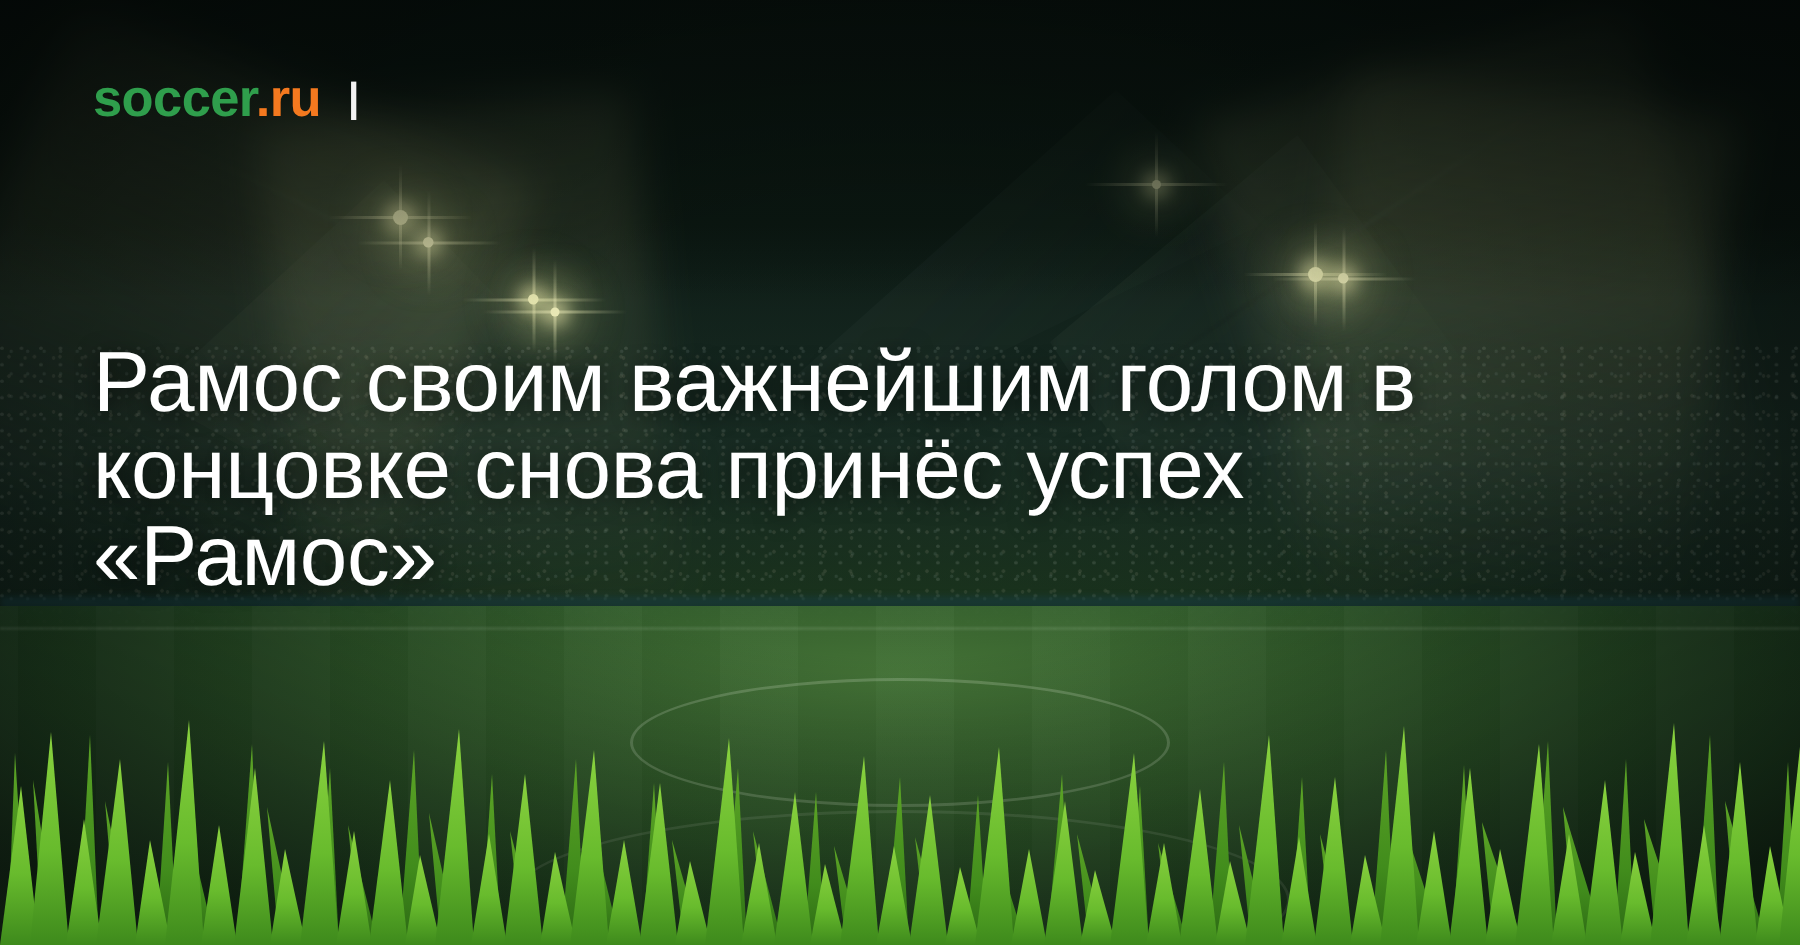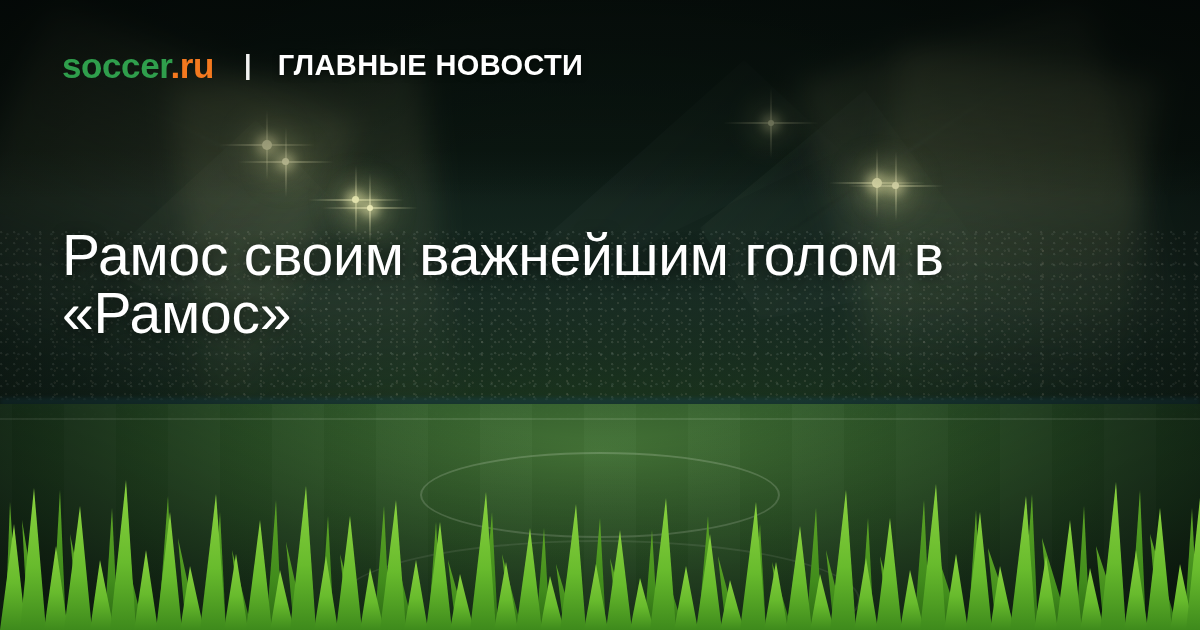--- a/index.html
+++ b/index.html
@@ -128,21 +128,21 @@
     background:radial-gradient(ellipse 780px 420px at 50% 46%, rgba(0,0,0,0) 35%, rgba(0,0,0,.45) 100%);
   }
   .top-shade {
     position:absolute; left:0; right:0; top:0; height:200px;
     background:linear-gradient(180deg, rgba(6,14,11,.85), rgba(6,14,11,0));
   }
 
   
   .header {
     position:absolute; left:62px; top:48px;
-    display:flex; align-items:center; gap:12px;
+    display:flex; align-items:center; gap:0;
     z-index:8;
   }
   .logo {
     font-size:35px; font-weight:bold; letter-spacing:-.4px; line-height:1;
   }
   .logo-soccer { color:#2f9e4c; }
   .logo-ru { color:#f4791f; }
   .sep {
     color:#ffffff; font-size:27px; font-weight:bold; line-height:1;
     margin:0 14px 0 18px; opacity:.95;
@@ -207,25 +207,25 @@
   <div class="lamp lamp-e"></div>
   <div class="lamp lamp-f"></div>
   <div class="lamp lamp-g"></div>
 
   <div class="top-shade"></div>
   <div class="vignette"></div>
 
   <div class="header">
     <div class="logo"><span class="logo-soccer">soccer</span><span class="logo-ru">.ru</span></div>
     <span class="sep">|</span>
-    <span class="kicker">ГЛАВНЫЕ НОВОСТИ</span>
   </div>
 
   <div class="headline">
     <span class="ln">Рамос своим важнейшим голом в</span>
+    <span class="ln">концовке снова принёс успех</span>
     <span class="ln">«Рамос»</span>
   </div>
 
   <div class="grass-wrap">
     <svg viewBox="0 0 1200 180" preserveAspectRatio="none">
       <defs>
         <linearGradient id="gl" x1="0" y1="0" x2="0" y2="1">
           <stop offset="0%" stop-color="#8ad23f"></stop>
           <stop offset="55%" stop-color="#68bb2d"></stop>
           <stop offset="100%" stop-color="#3e8a1c"></stop>

